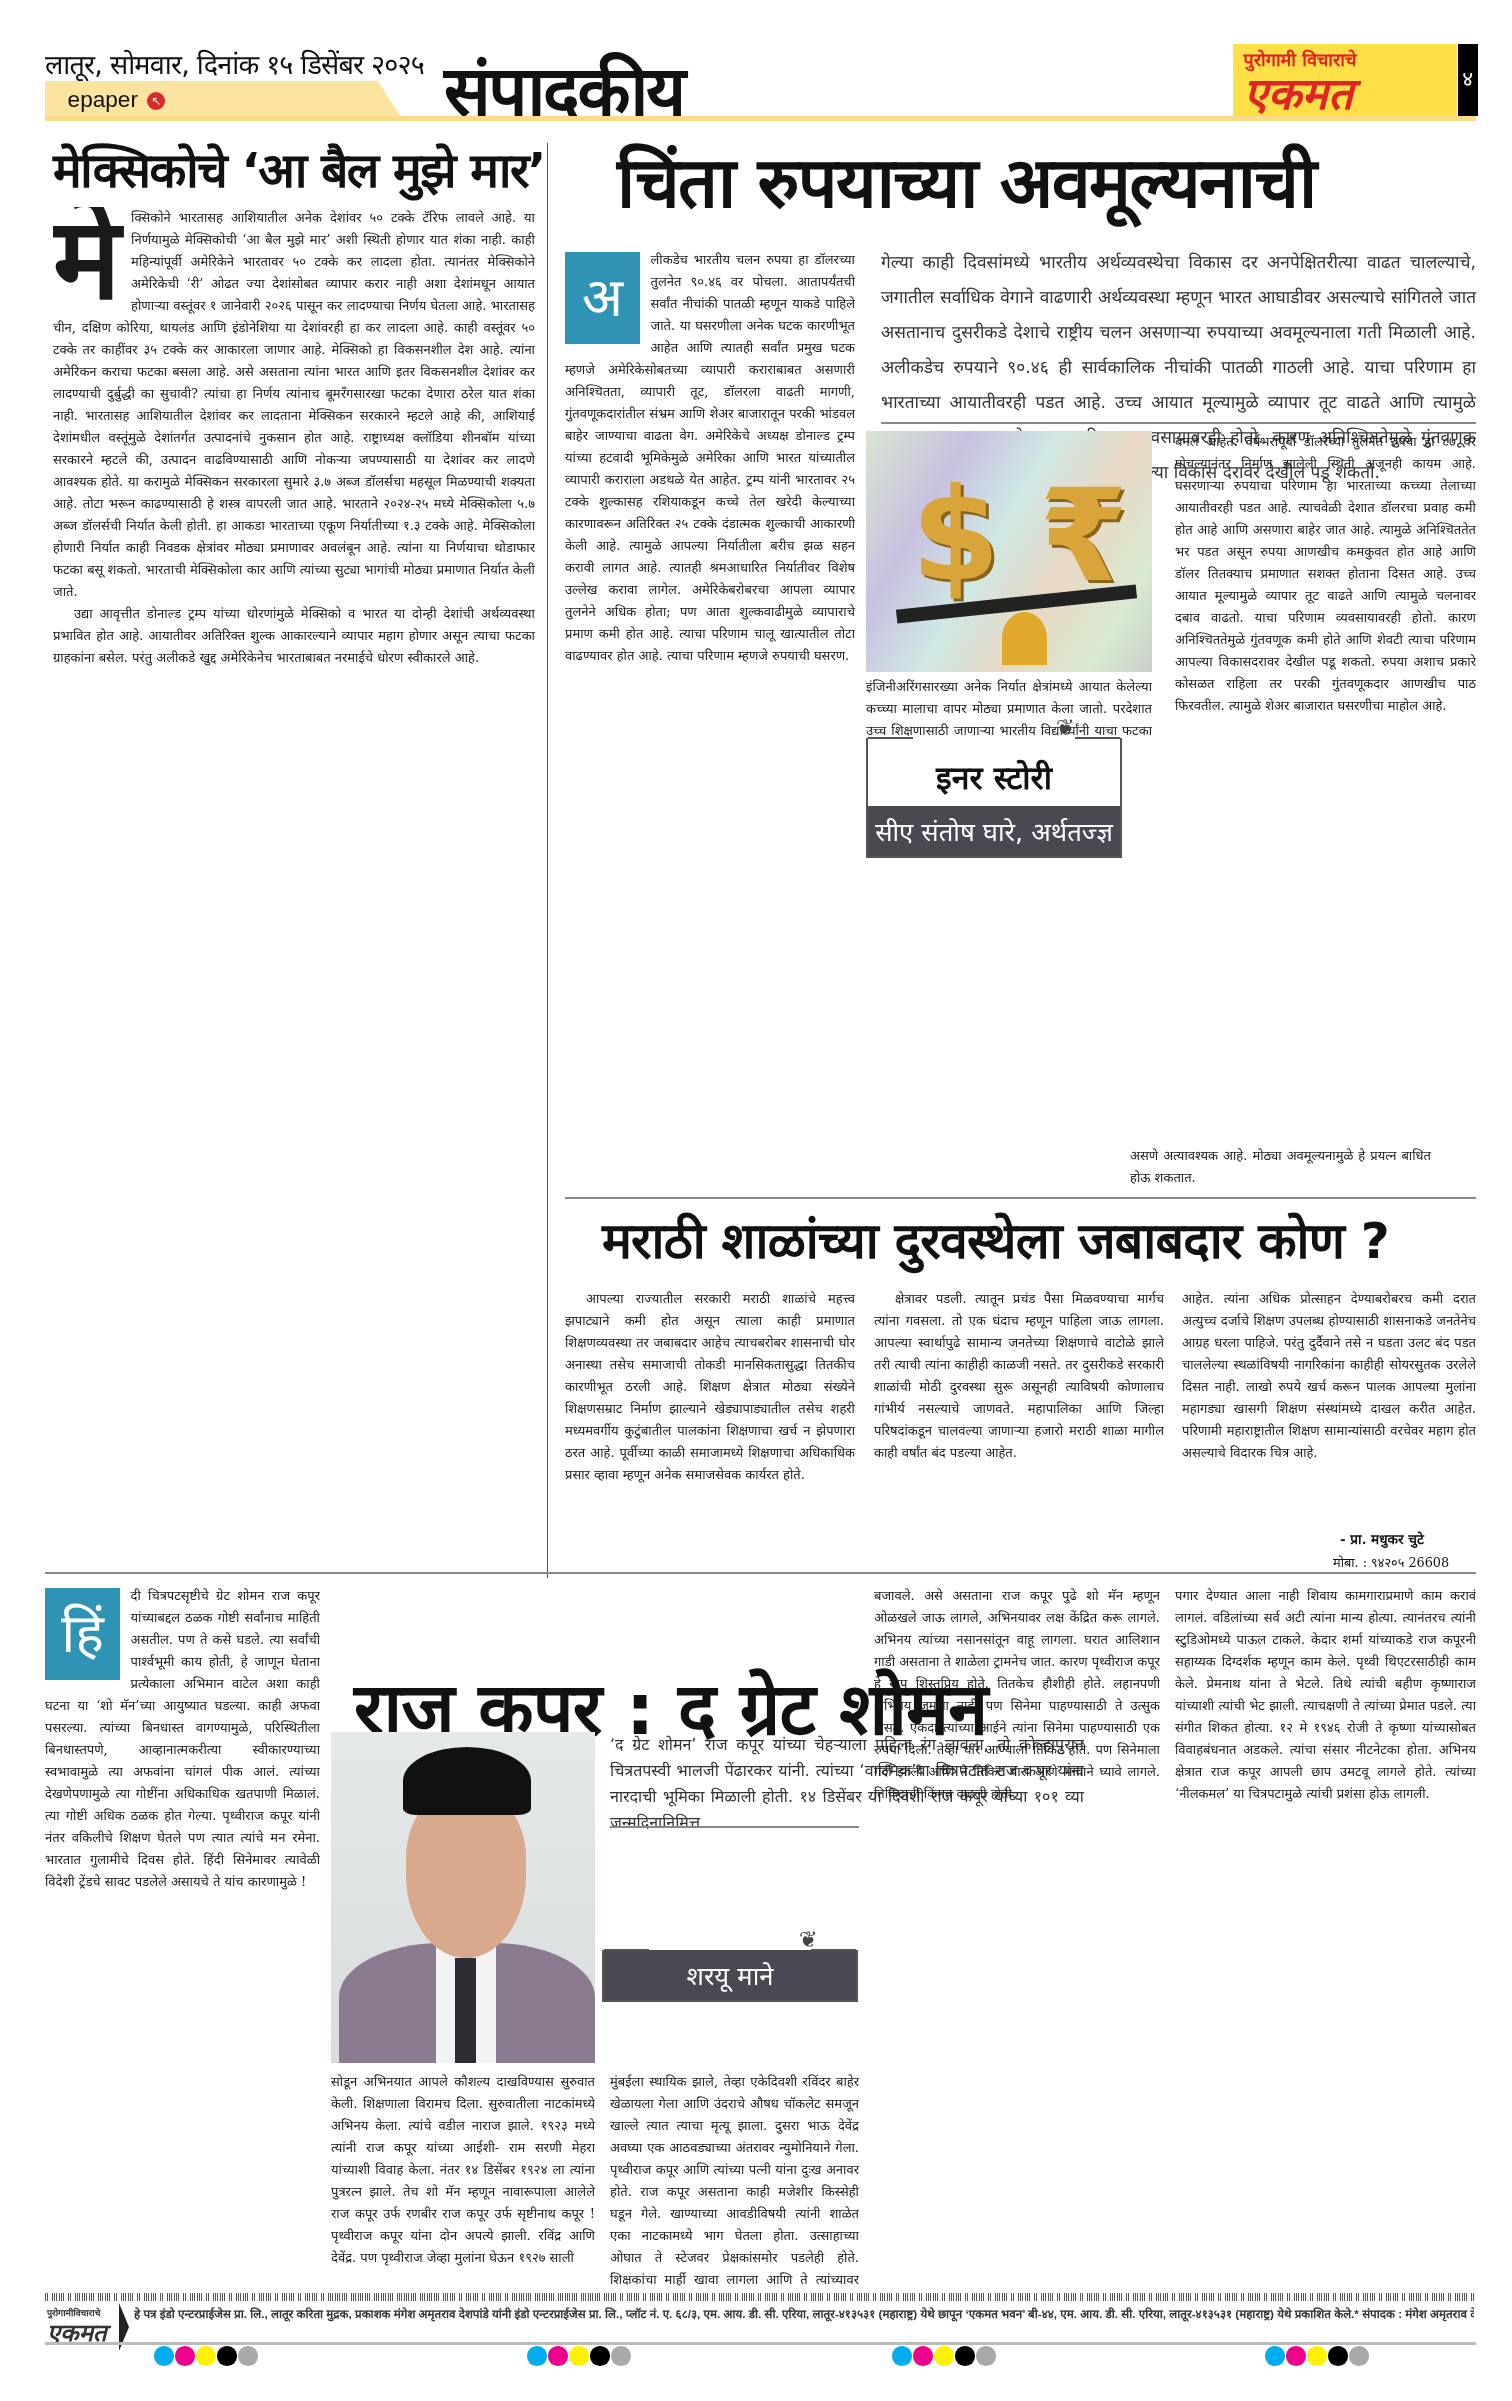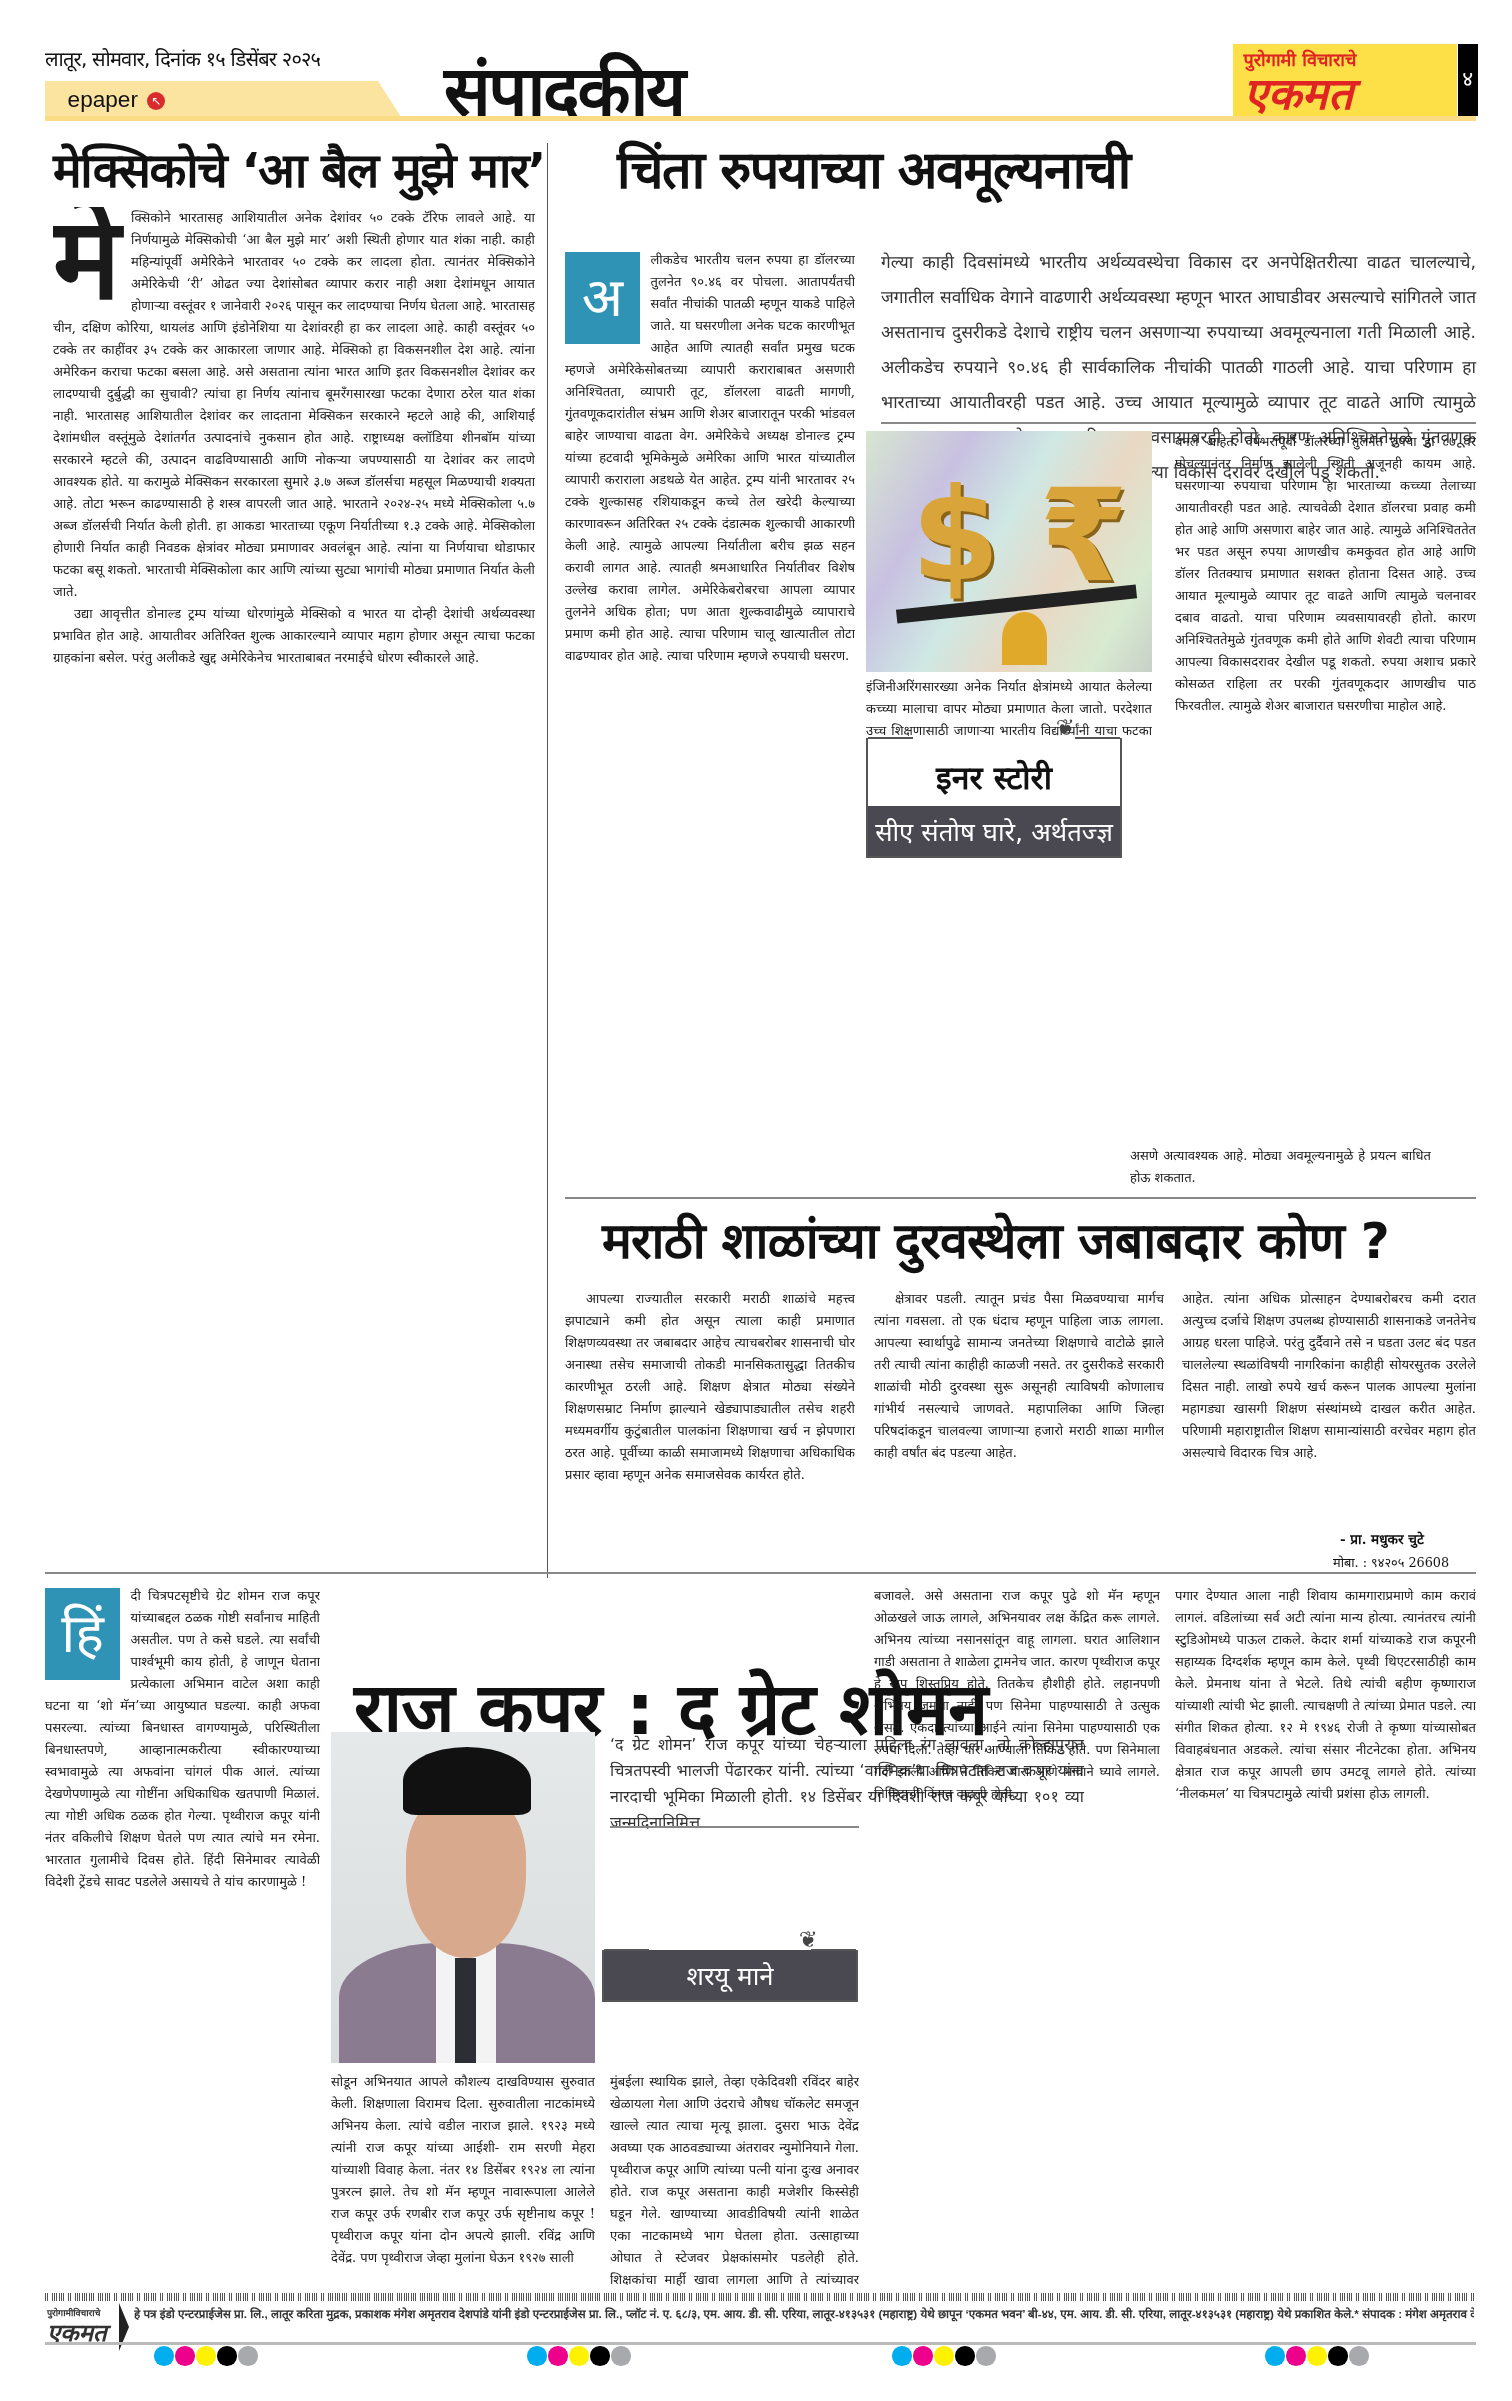--- a/index.html
+++ b/index.html
@@ -1,32 +1,32 @@
 <!DOCTYPE html>
 <html style="font-size:12px"><head>
 <meta charset="utf-8">
 <style>
   * { box-sizing: border-box; margin: 0; padding: 0; }
   body { width: 1512px; height: 2401px; background: #fff; font-family: "DejaVu Sans", sans-serif; color: #111; position: relative; overflow: hidden; }
   .abs { position: absolute; }
   
-  .date-line { left: 45px; top: 45px; font-size: 20px; font-family: "DejaVu Sans", sans-serif; letter-spacing: -0.8px; }
+  .date-line { left: 45px; top: 45px; font-size: 27px; font-family: "DejaVu Sans", sans-serif; letter-spacing: -0.8px; }
   .epaper-band { left: 45px; top: 81px; width: 358px; height: 39px; background: #fbe3a0; clip-path: polygon(0 0, 93% 0, 100% 100%, 0 100%); padding: 6px 0 0 22.6px; font-size: 22.6px; font-family: "Liberation Sans", sans-serif; }
   .epaper-band .arrow { display: inline-block; width: 18px; height: 18px; border-radius: 50%; background: #d92b2b; color: #fff; font-size: 12px; text-align: center; line-height: 18px; vertical-align: middle; margin: 0 3px; }
   .mast-rule { left: 45px; top: 116px; width: 1431px; height: 4.5px; background: #fbdc86; }
   .section-title { left: 444px; top: 41px; font-size: 69px; font-weight: bold; font-family: "DejaVu Sans", sans-serif; letter-spacing: -2.3px; }
   .brand-box { left: 1233px; top: 44px; width: 224px; height: 72px; background: #fde047; padding: 3px 10.5px; }
   .brand-tag { font-size: 18px; color: #e02424; font-family: "DejaVu Serif", serif; font-weight: bold; }
   .brand-name { font-size: 44px; color: #e02424; font-weight: bold; font-style: italic; line-height: 45px; font-family: "DejaVu Serif", serif; }
   .page-no { left: 1458px; top: 44px; width: 19.6px; height: 72px; background: #000; color: #fff; font-size: 21px; text-align: center; padding-top: 19.6px; }
   .vrule { width: 0.8px; background: #555; }
   .hrule { height: 2.3px; background: #888; }
   
   .h-mexico { left: 53px; top: 136px; font-size: 48px; font-weight: bold; letter-spacing: -1.5px; font-family: "DejaVu Sans", sans-serif; }
-  .h-rupee { left: 617px; top: 132px; font-size: 52px; font-weight: bold; letter-spacing: -1.5px; font-family: "DejaVu Sans", sans-serif; }
+  .h-rupee { left: 617px; top: 132px; font-size: 70px; font-weight: bold; letter-spacing: -1.5px; font-family: "DejaVu Sans", sans-serif; }
   .h-school { left: 602px; top: 1205px; font-size: 50px; font-weight: bold; letter-spacing: -0.8px; font-family: "DejaVu Sans", sans-serif; }
   .h-raj { left: 354px; top: 1657px; font-size: 72px; font-weight: bold; letter-spacing: -0.8px; font-family: "DejaVu Sans", sans-serif; }
   
   .col { font-family: "DejaVu Serif", serif; font-size: 13px; line-height: 22px; text-align: justify; color: #1a1a1a; overflow: hidden; }
   .col p { text-indent: 21px; }
   .dropcap-big { font-size: 113px; font-weight: bold; float: left; line-height: 105px; margin: 0 10.5px 0 0; font-family: "DejaVu Sans", sans-serif; }
   .dropcap-box { float: left; width: 75px; height: 92px; background: #2e93b5; color: #fff; font-size: 54px; text-align: center; line-height: 92px; margin: 3px 10.5px 3px 0; font-family: "DejaVu Sans", sans-serif; }
   .lead { font-family: "DejaVu Sans", sans-serif; font-size: 17.3px; line-height: 35px; color: #333; text-align: justify; }
   
   .label-box { border: 2.3px solid #555; border-top: none; background: #fff; text-align: center; }

